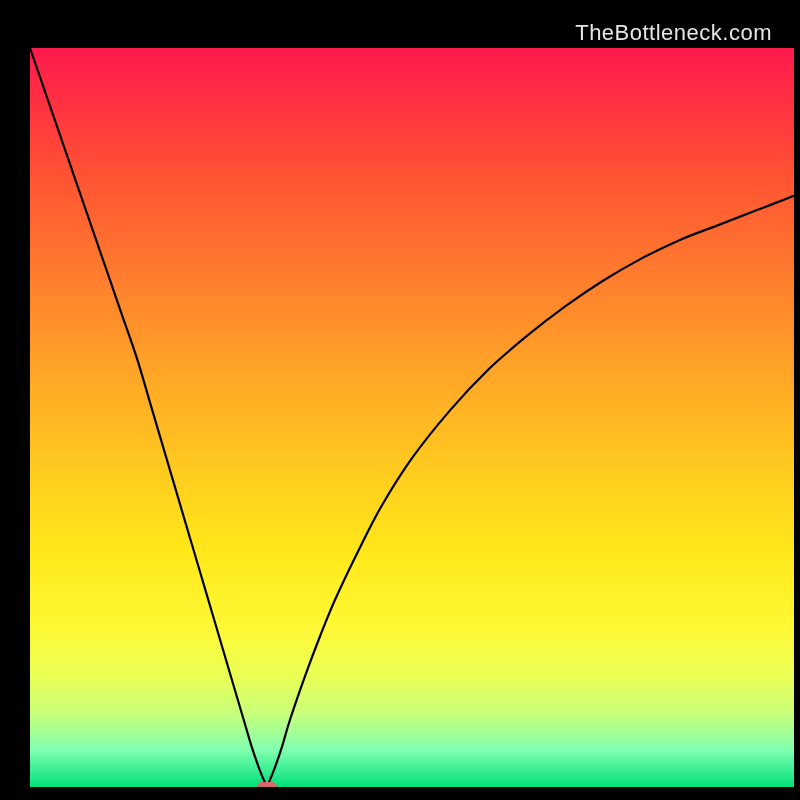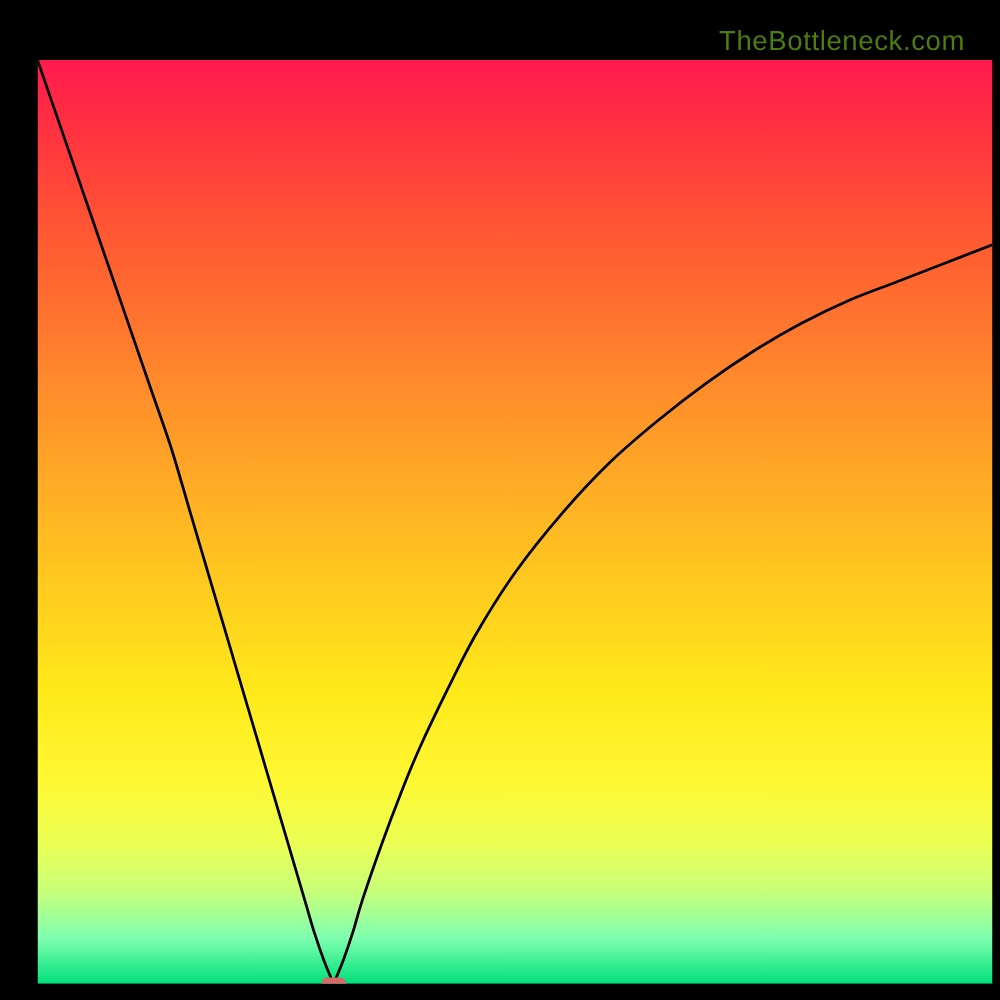--- a/index.html
+++ b/index.html
@@ -18,21 +18,21 @@
       #ffe81a 68%,
       #fff833 78%,
       #eaff55 85%,
       #c8ff7a 90%,
       #80ffb0 95%,
       #00e07a 100%);
   }
   .curve-layer { position: absolute; inset: 0; }
   .attribution {
     position: absolute; right: 16px; top: 8px;
-    color: #4d7c0f; font-size: 22px; font-weight: 500;
+    color: #e5e5e5; font-size: 22px; font-weight: 500;
     letter-spacing: 0.5px;
   }
   .marker {
     position: absolute;
     width: 20px; height: 10px; border-radius: 5px;
     background: #d46a6a;
     transform: translate(-50%, -50%);
   }
 </style>
 </head>

